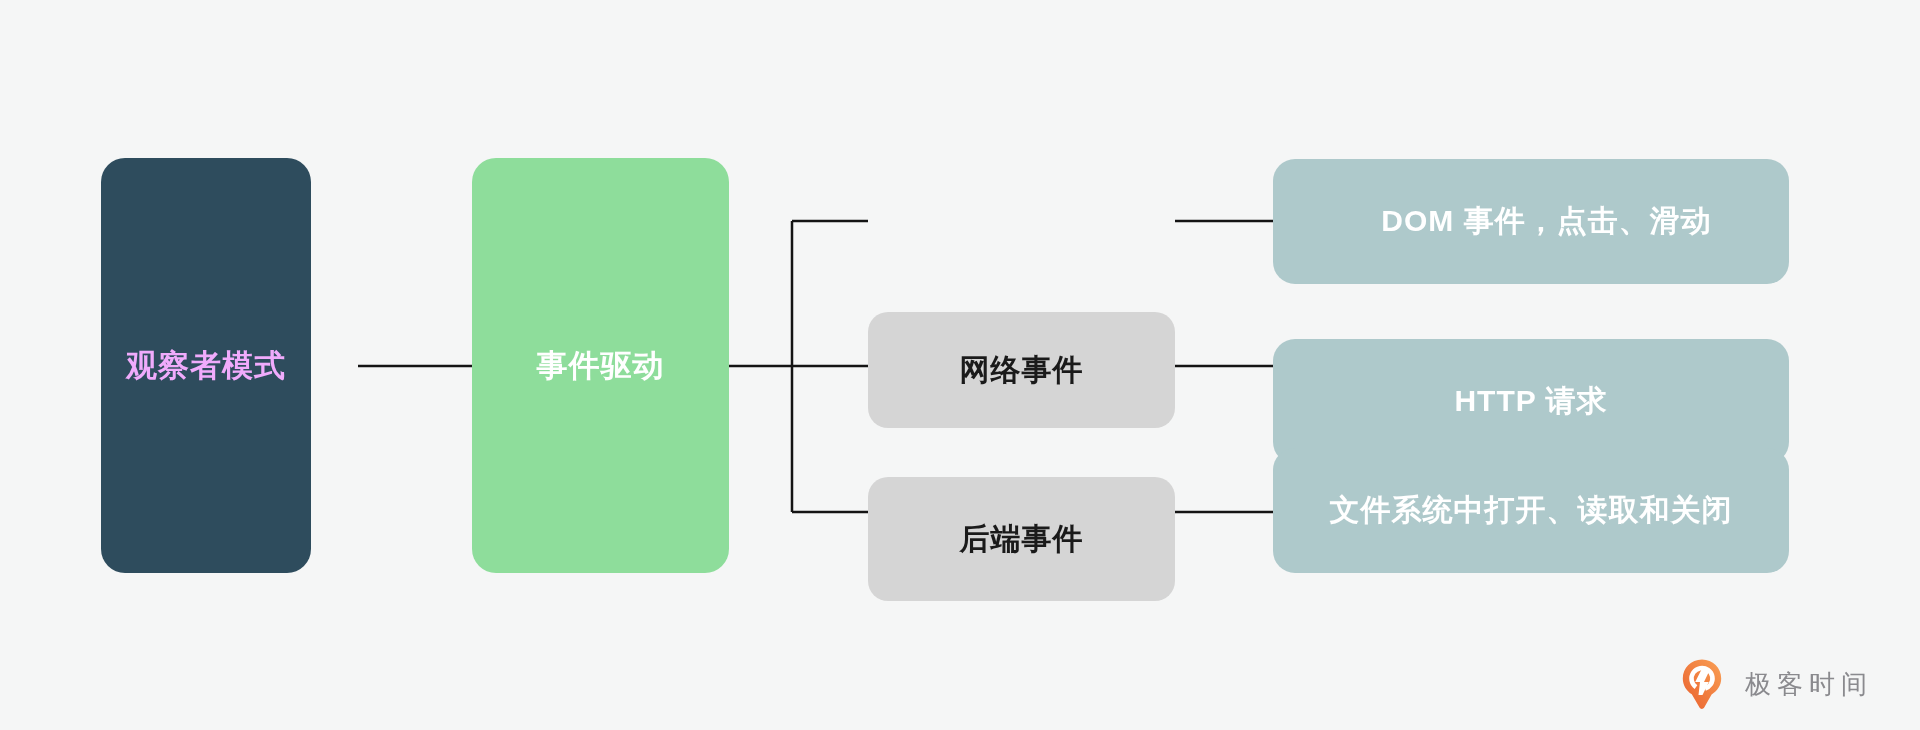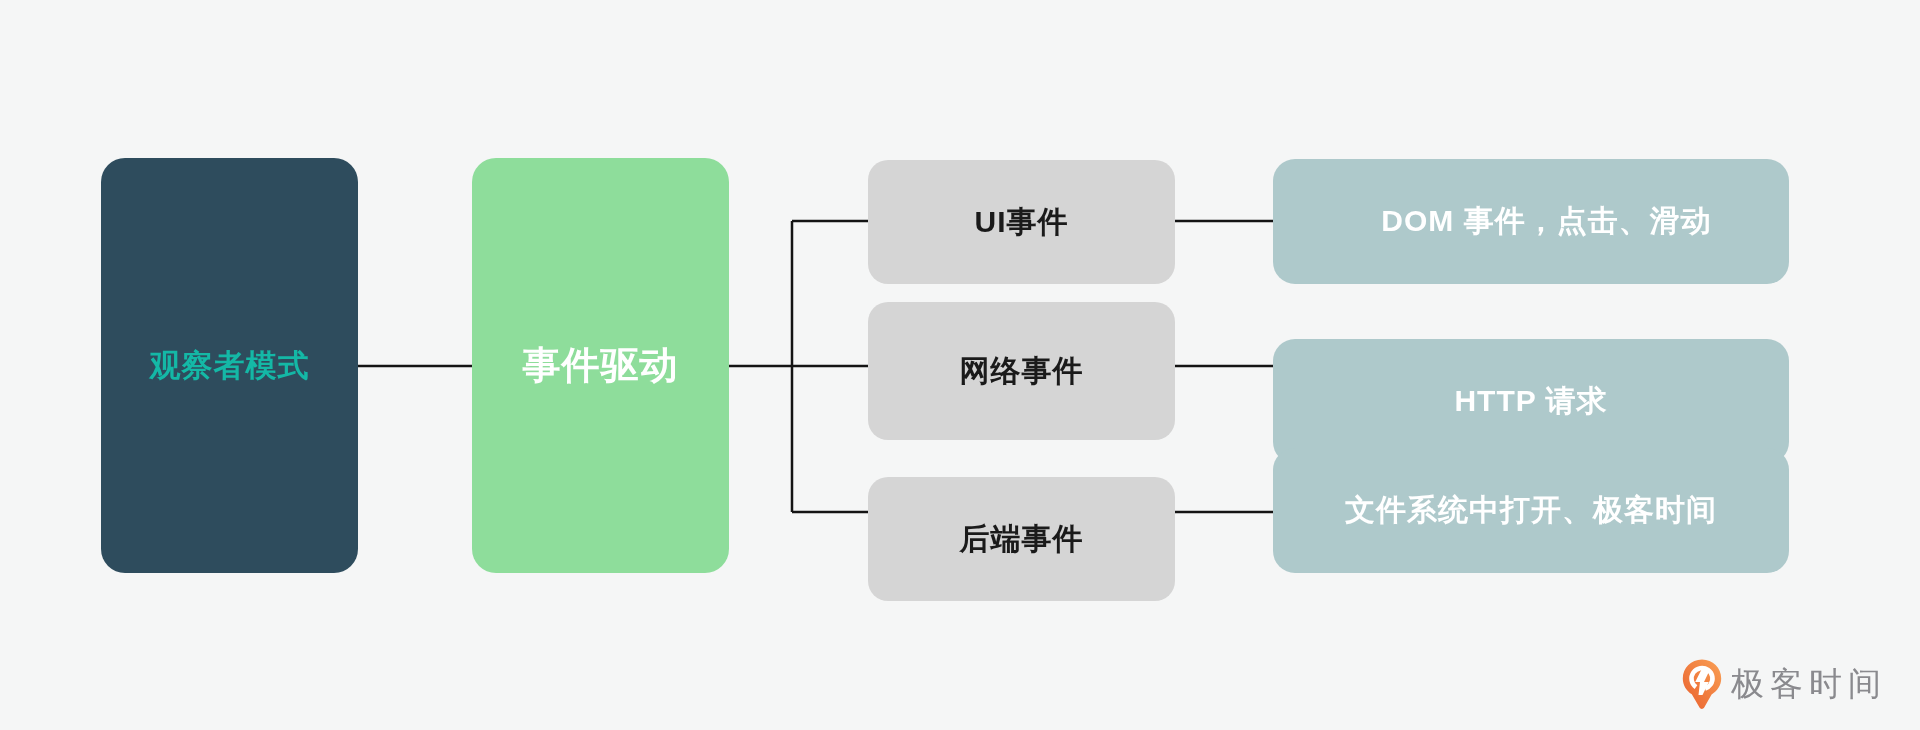--- a/index.html
+++ b/index.html
@@ -25,47 +25,47 @@
     position: absolute;
     display: flex;
     align-items: center;
     justify-content: center;
     text-align: center;
     box-sizing: border-box;
     letter-spacing: 1px;
   }
   .node-root {
     left: 101px; top: 158px;
-    width: 257px; height: 415px;
+    width: 210px; height: 415px;
     background: #2e4c5d;
-    color: #14b8a6;
+    color: #f0abfc;
     font-size: 31px;
     font-weight: 600;
     border-radius: 24px;
   }
   .node-hub {
     left: 472px; top: 158px;
     width: 257px; height: 415px;
     background: #8edd9b;
     color: #ffffff;
-    font-size: 38px;
+    font-size: 31px;
     font-weight: 600;
     border-radius: 24px;
   }
   .node-branch {
     left: 868px;
     width: 307px; height: 124px;
     background: #d5d5d5;
     color: #1a1a1a;
     font-size: 30px;
     font-weight: 700;
     border-radius: 20px;
   }
   .branch-0 { top: 160px; }
-  .branch-1 { top: 302px; height: 138px; }
+  .branch-1 { top: 312px; height: 116px; }
   .branch-2 { top: 449px; margin-top: 28px; }
   .node-detail {
     left: 1273px;
     width: 516px; height: 125px;
     background: #aec9cb;
     color: #ffffff;
     font-size: 30px;
     font-weight: 600;
     border-radius: 22px;
   }
@@ -74,25 +74,26 @@
   .detail-2 { top: 448px; }
   .brand {
     position: absolute;
     left: 1682px; top: 659px;
     display: flex;
     align-items: center;
     gap: 9px;
   }
   .brand-icon { width: 40px; height: 50px; }
   .brand-text {
-    font-size: 33px;
+    font-size: 26px;
     font-weight: 500;
     color: #8a8a8e;
     letter-spacing: 6px;
     white-space: nowrap;
+    margin-left: 14px;
   }
 </style>
 </head>
 <body>
 
 <div class="canvas">
 
   <svg class="connectors" viewBox="0 0 1920 730" xmlns="http://www.w3.org/2000/svg" aria-hidden="true">
     <path d="M358 366 H472"></path>
     <path d="M729 366 H868"></path>
@@ -105,38 +106,35 @@
   </svg>
 
   <div class="node node-root">
     <span>观察者模式</span>
   </div>
 
   <div class="node node-hub">
     <span>事件驱动</span>
   </div>
 
-  <div class="node node-branch branch-0">
-    <span>UI事件</span>
-  </div>
   <div class="node node-branch branch-1">
     <span>网络事件</span>
   </div>
   <div class="node node-branch branch-2">
     <span>后端事件</span>
   </div>
 
   <div class="node node-detail detail-0">
     <span>DOM 事件，点击、滑动</span>
   </div>
   <div class="node node-detail detail-1">
     <span>HTTP 请求</span>
   </div>
   <div class="node node-detail detail-2">
-    <span>文件系统中打开、极客时间</span>
+    <span>文件系统中打开、读取和关闭</span>
   </div>
 
   <div class="brand">
     <svg class="brand-icon" viewBox="0 0 40 50" xmlns="http://www.w3.org/2000/svg" aria-hidden="true">
       <defs>
         <linearGradient id="gk-grad" x1="1" y1="0" x2="0" y2="1">
           <stop offset="0" stop-color="#f9a055"></stop>
           <stop offset="1" stop-color="#e95f2d"></stop>
         </linearGradient>
       </defs>

